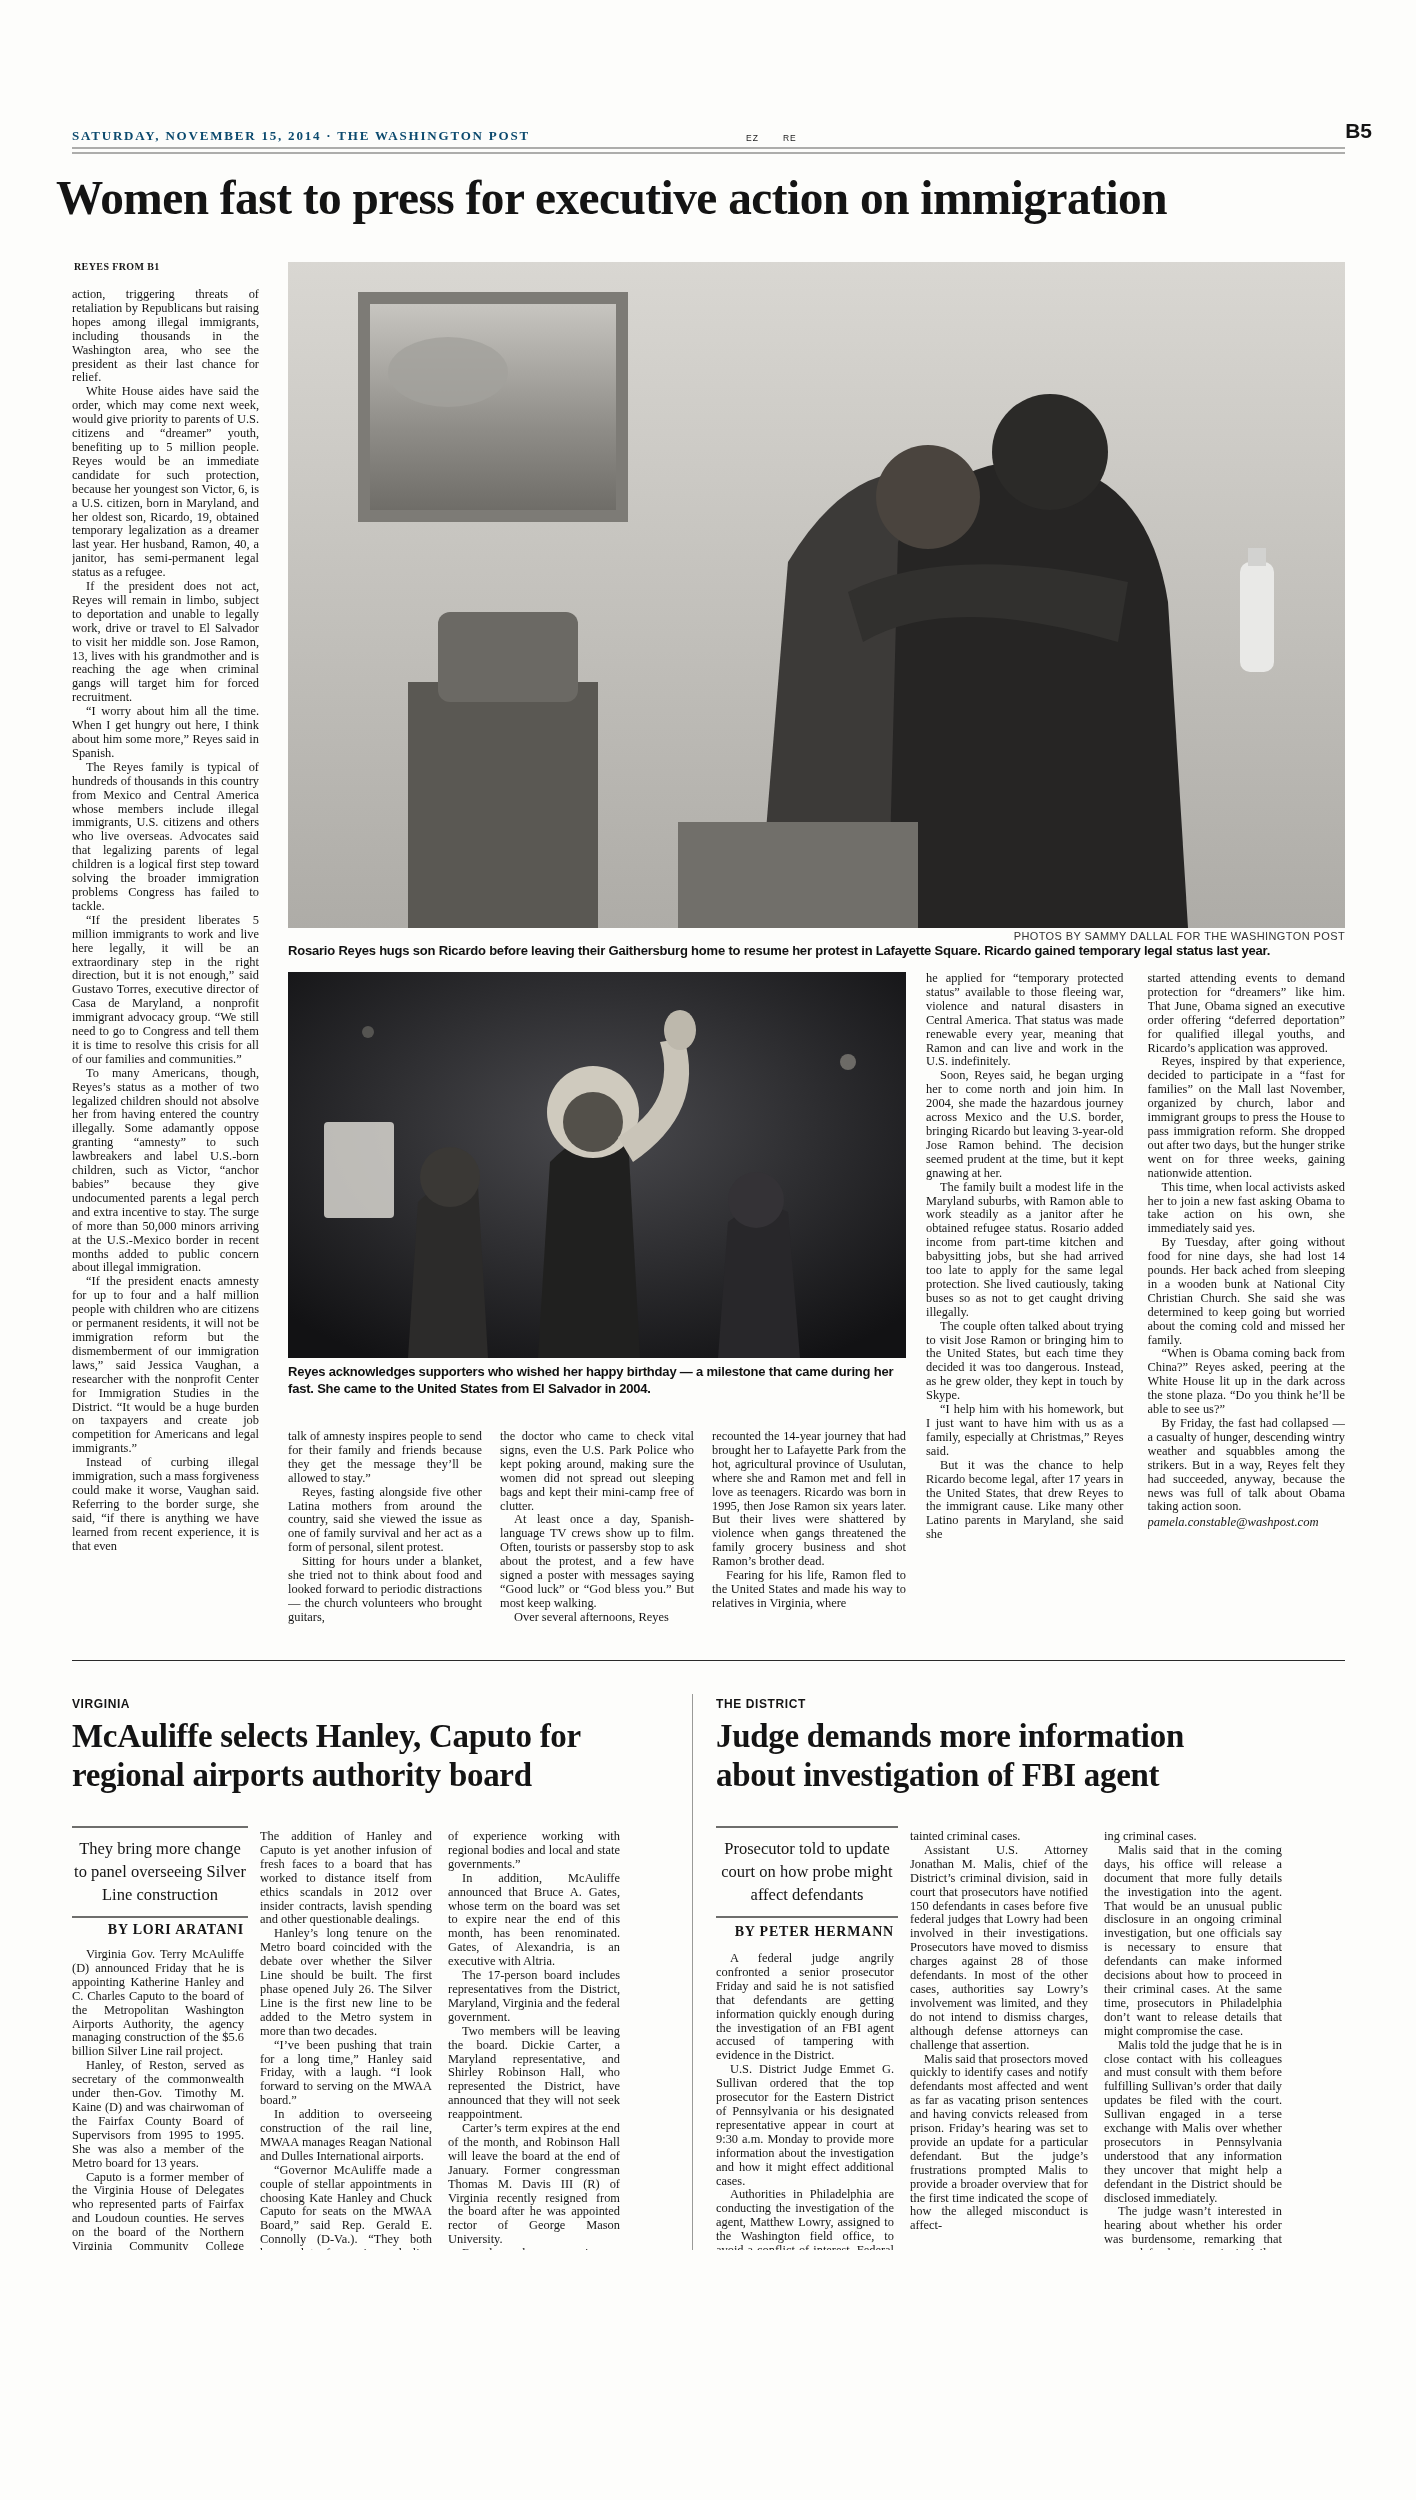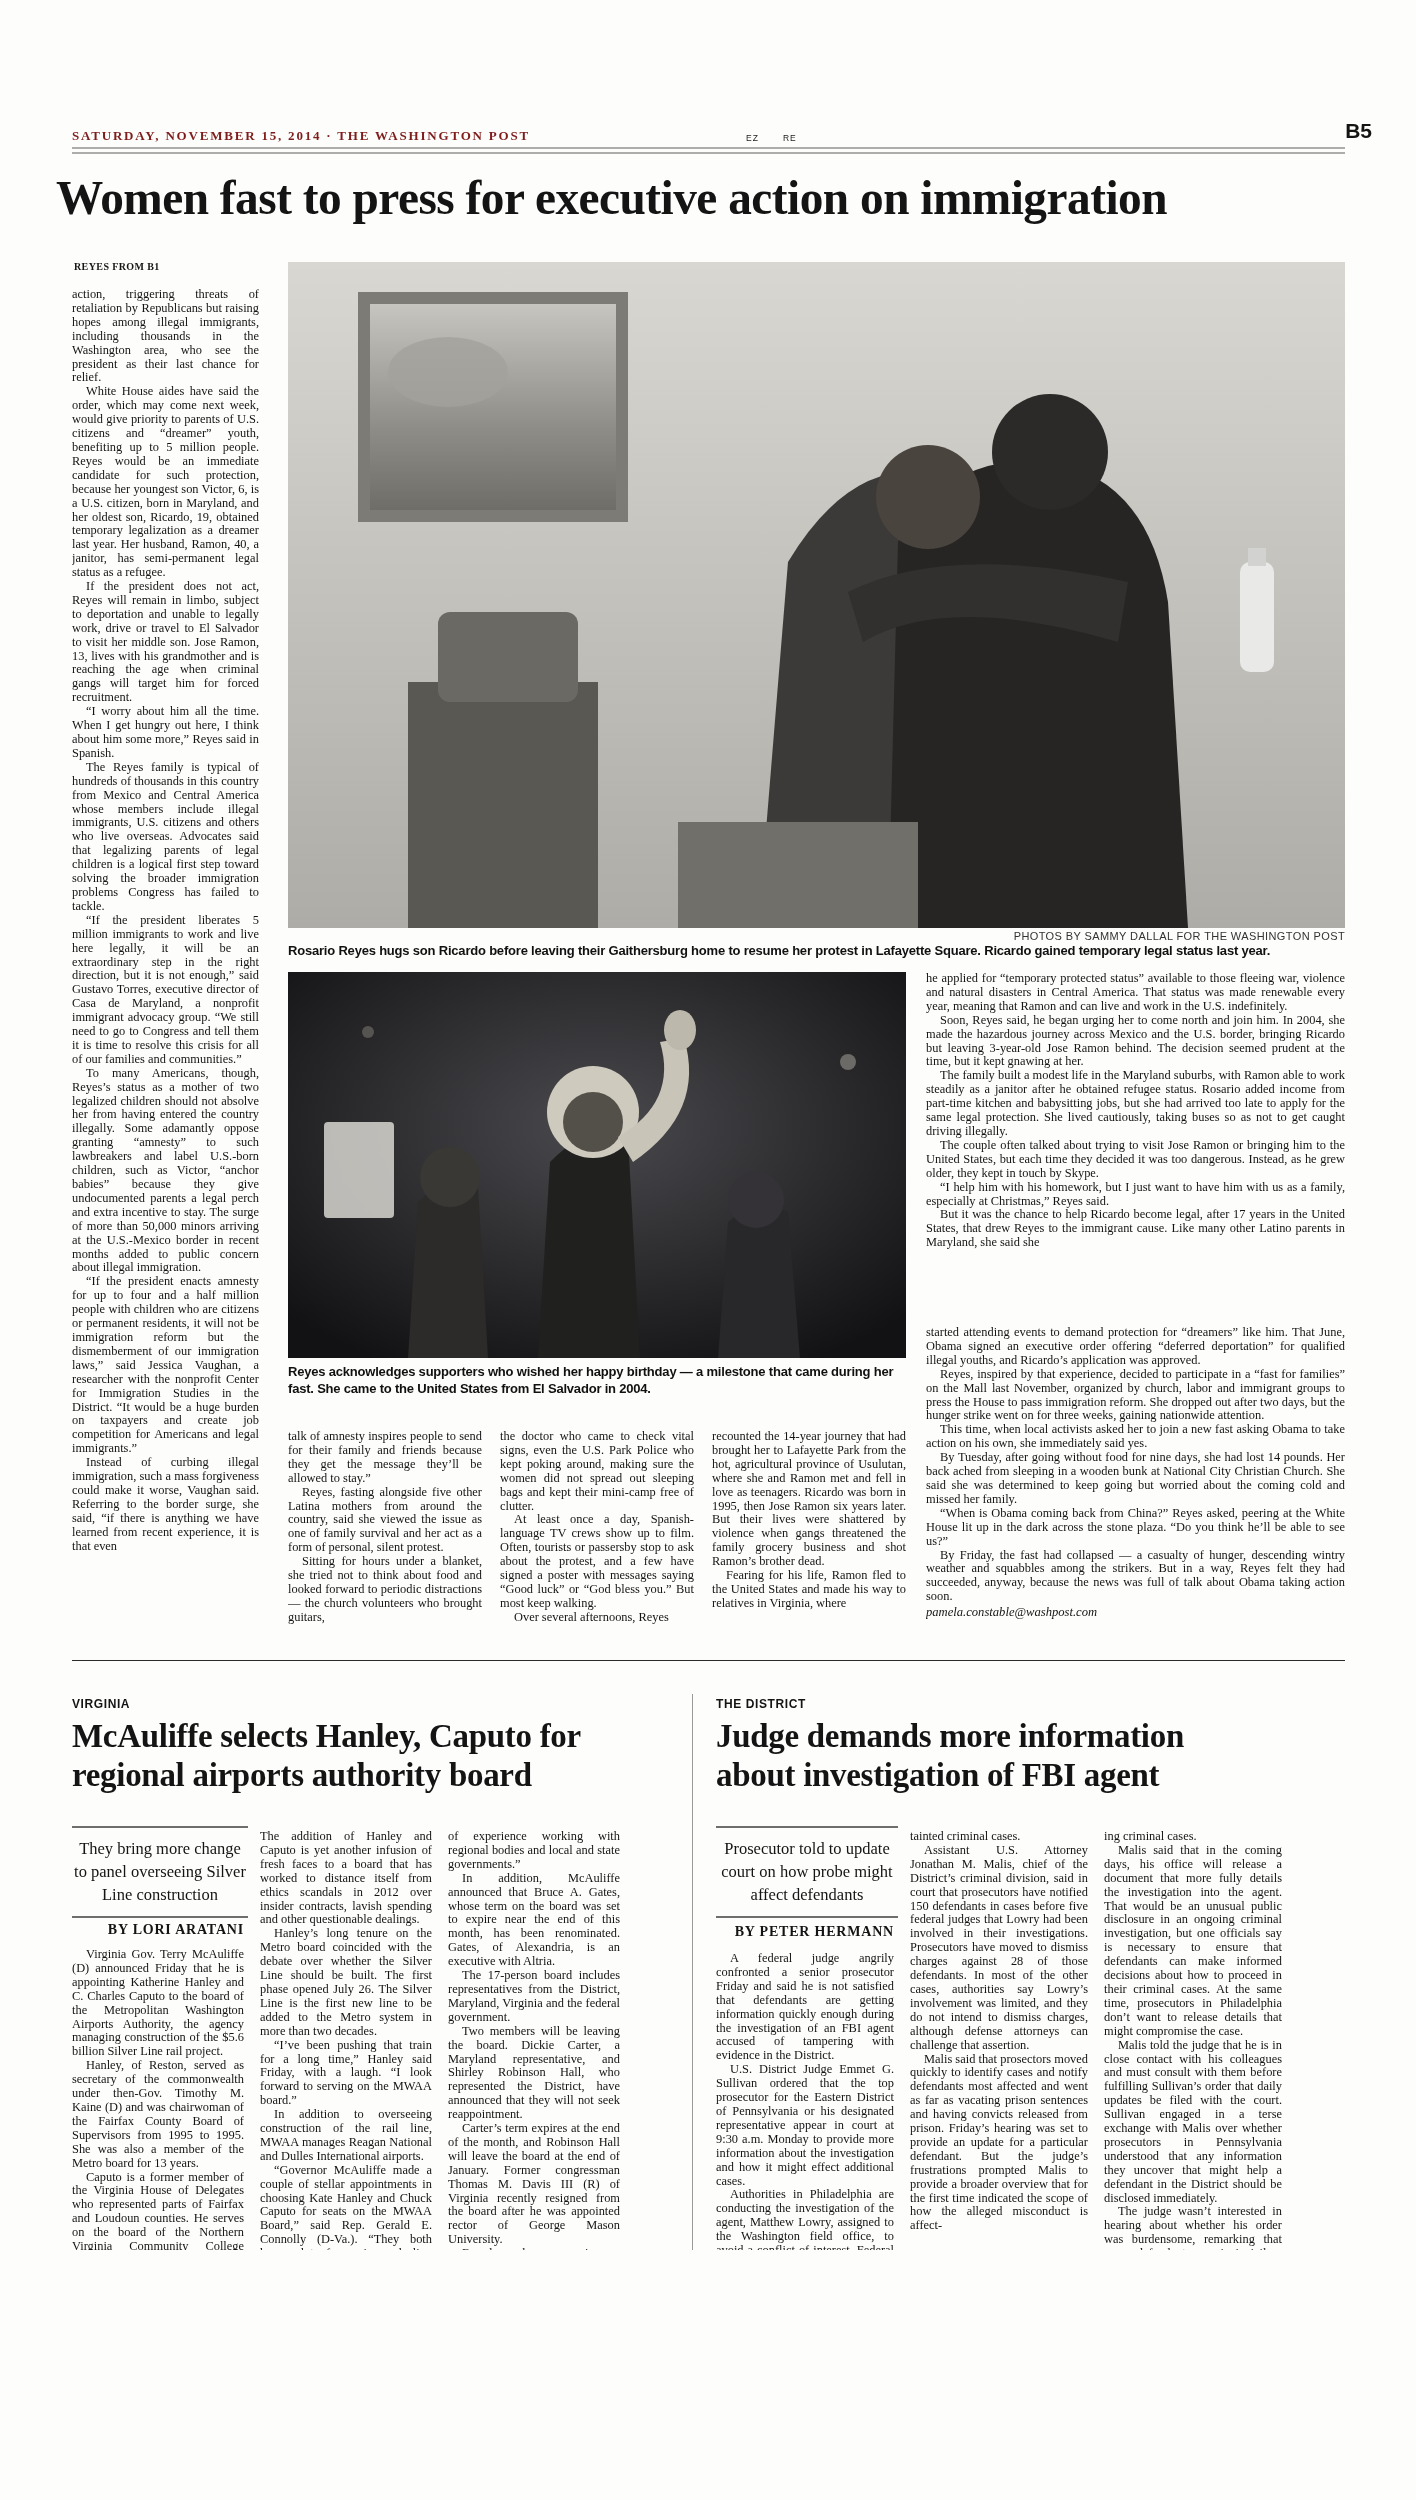--- a/index.html
+++ b/index.html
@@ -1,20 +1,20 @@
 <!DOCTYPE html>
 <html><head>
 <meta charset="utf-8">
 <style>
   html,body{margin:0;padding:0;background:#e8e8e6;}
   .page{position:relative;width:1416px;height:2500px;background:#fdfdfb;color:#141414;
         font-family:"Liberation Serif", serif;overflow:hidden;}
   
   .date-line{position:absolute;left:72px;top:128px;font-size:13px;letter-spacing:1.8px;
-             font-weight:bold;color:#7f1d1d;}
+             font-weight:bold;color:#0c4a6e;}
   .edition{position:absolute;left:746px;top:133px;font-family:"Liberation Sans",sans-serif;
            font-size:8.5px;letter-spacing:1px;color:#222;display:flex;gap:24px;}
   .page-number{position:absolute;right:44px;top:119px;font-family:"Liberation Sans",sans-serif;
                font-weight:bold;font-size:21px;}
   .masthead-rule{position:absolute;left:72px;width:1273px;top:147px;height:3px;
                  border-top:2px solid #adadab;border-bottom:2px solid #adadab;}
   
   .headline-main{position:absolute;left:56px;top:170px;width:1310px;font-size:48px;
                  font-weight:bold;letter-spacing:-0.5px;white-space:nowrap;
                  transform:scaleX(0.985);transform-origin:left;}
@@ -30,21 +30,21 @@
   .photo1{position:absolute;left:288px;top:262px;width:1057px;height:666px;background:#b9b7b3;}
   .photo2{position:absolute;left:288px;top:972px;width:618px;height:386px;background:#161618;}
   .credit{position:absolute;left:288px;top:930px;width:1057px;text-align:right;
           font-family:"Liberation Sans",sans-serif;font-size:11px;letter-spacing:0.4px;color:#333;}
   .caption{position:absolute;font-family:"Liberation Sans",sans-serif;font-weight:bold;
            font-size:13px;line-height:16.5px;letter-spacing:-0.2px;color:#111;}
   .caption1{left:288px;top:943px;width:1057px;}
   .caption2{left:288px;top:1364px;width:618px;}
   .row234{position:absolute;left:288px;top:1430px;width:618px;height:228px;display:flex;gap:18px;}
   .row234 .bodycol{flex:1;height:100%;}
-  .cols56{position:absolute;left:926px;top:972px;width:419px;height:684px;display:flex;gap:24px;flex-direction:column;}
+  .cols56{position:absolute;left:926px;top:972px;width:419px;height:684px;display:flex;gap:24px;}
   .cols56 .bodycol{flex:1;height:100%;}
   .section-rule{position:absolute;left:72px;top:1660px;width:1273px;border-top:1px solid #2a2a2a;}
   
   .kicker{position:absolute;font-family:"Liberation Sans",sans-serif;font-weight:bold;
           font-size:12px;letter-spacing:0.6px;}
   .kicker-left{left:72px;top:1697px;}
   .kicker-right{left:716px;top:1697px;}
   .headline-sub{position:absolute;font-size:34px;font-weight:bold;line-height:39px;
                 letter-spacing:-0.3px;transform:scaleX(0.97);transform-origin:left;}
   .head-left{left:72px;top:1716px;width:545px;}

